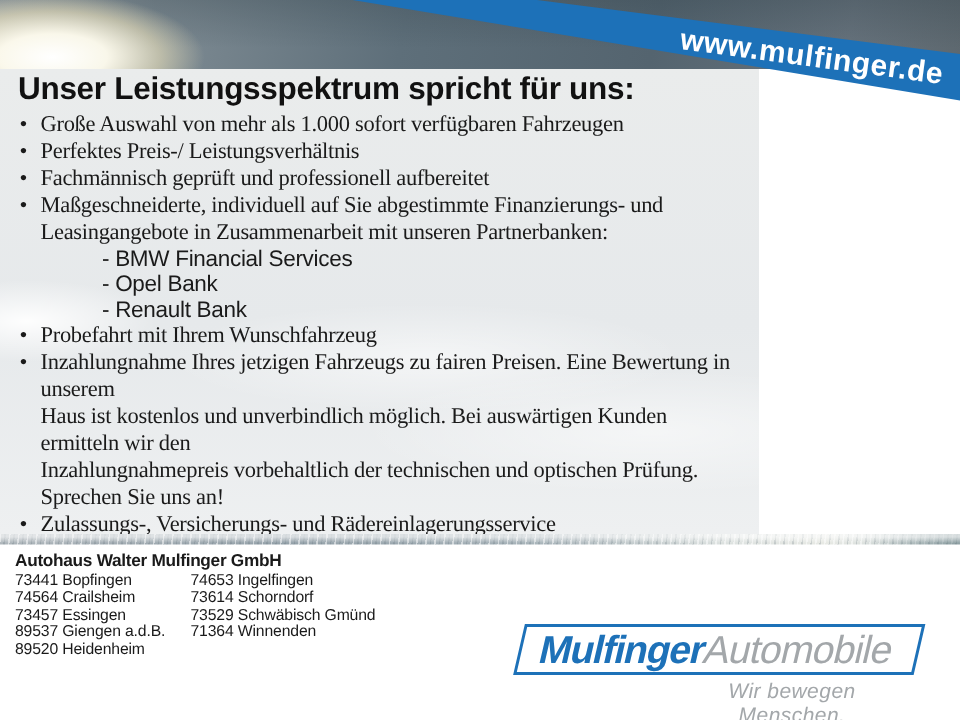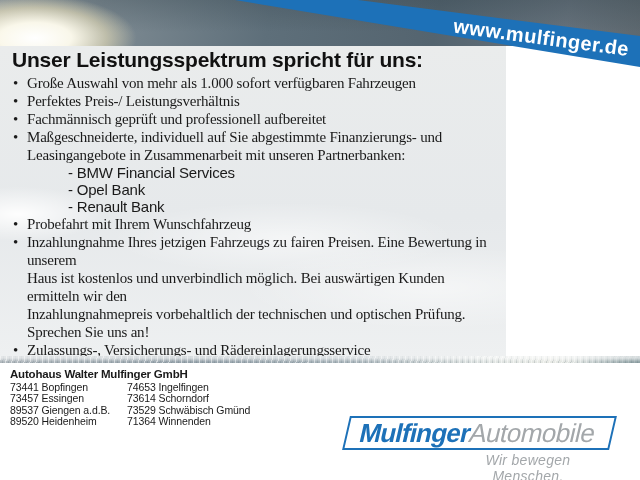--- a/index.html
+++ b/index.html
@@ -119,20 +119,21 @@
     </div>
   </div>
 
   <div class="strip"></div>
 
   <div class="footer">
     <div class="company">Autohaus Walter Mulfinger GmbH</div>
     <div class="cols">
       <div class="col">
         <div>73441 Bopfingen</div>
+        <div>74564 Crailsheim</div>
         <div>73457 Essingen</div>
         <div>89537 Giengen a.d.B.</div>
         <div>89520 Heidenheim</div>
       </div>
       <div class="col">
         <div>74653 Ingelfingen</div>
         <div>73614 Schorndorf</div>
         <div>73529 Schwäbisch Gmünd</div>
         <div>71364 Winnenden</div>
       </div>

